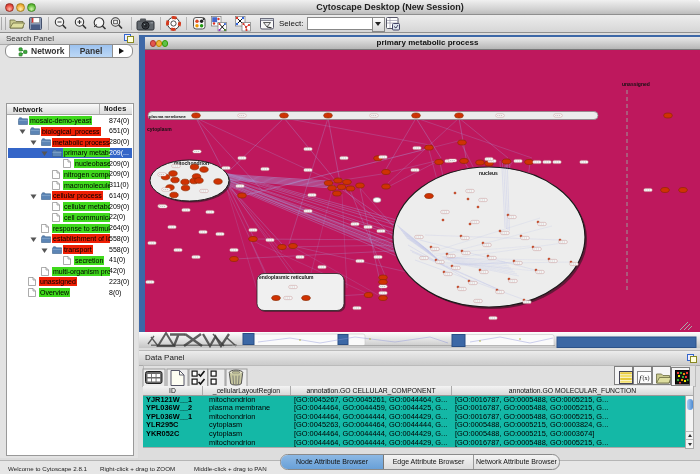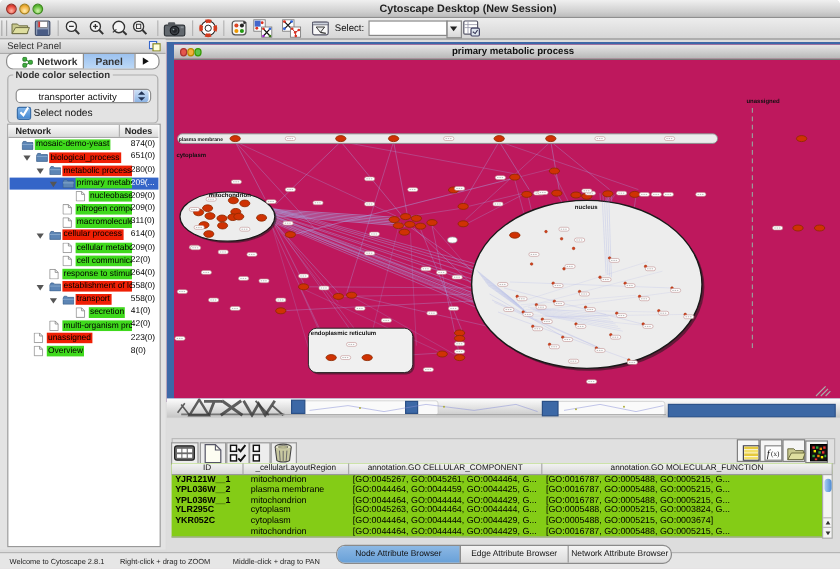--- a/index.html
+++ b/index.html
@@ -24,21 +24,21 @@
 .trow .num{position:absolute;top:0;height:10.2px;line-height:10.2px;left:101px;color:#000;font-size:7px;}
 .green{background:#3fd91c;}
 .red{background:#ef1f04;}
 
 #nframe{left:139px;top:35px;width:576px;height:300px;background:#be185d;border-style:solid;border-color:#3d68a7;border-width:2px 5px 3px 6px;box-sizing:border-box;overflow:hidden;}
 #ntitle{left:0px;top:0px;width:100%;height:12px;background:linear-gradient(#e8e8e8,#b6b6b6);border-bottom:1px solid #777;font-size:8px;font-weight:bold;color:#111;}
 #strip{left:139px;top:332px;width:561px;height:16px;background:linear-gradient(#fdfdfd,#c5c5c5);}
 
 #dpanel{left:139px;top:349px;width:561px;height:111px;background:#ddd;}
 #dphead{left:0;top:1px;width:561px;height:14px;background:linear-gradient(#ececec,#cbcbcb);border-top:1px solid #bbb;border-bottom:1px solid #aaa;font-size:8px;color:#222;}
-#dtable{left:4px;top:37px;width:551px;height:62px;background:#84cc16;font-size:7.4px;overflow:hidden;border-bottom:1px solid #aaa;box-sizing:border-box;}
+#dtable{left:4px;top:37px;width:551px;height:62px;background:#14b8a6;font-size:7.4px;overflow:hidden;border-bottom:1px solid #aaa;box-sizing:border-box;}
 #dthead{left:0;top:0;width:100%;height:9px;background:linear-gradient(#f4f4f4,#d8d8d8);border-bottom:1px solid #999;font-size:6.8px;color:#111;}
 .drow{height:8.6px;line-height:8.6px;white-space:nowrap;overflow:hidden;}
 .dcol{position:absolute;top:0;height:100%;}
 #dtabs{left:0;top:105px;width:561px;height:16px;font-size:7px;color:#111;z-index:20;}
 </style></head><body>
 <div class="abs" id="titlebar">
   <div class="abs tl" style="left:5px;background:radial-gradient(circle at 50% 72%,#ffb9a8,#ea4a3c 60%,#a62c24);border:0.5px solid #983028;"></div>
   <div class="abs tl" style="left:16px;background:radial-gradient(circle at 50% 72%,#ffeeb0,#f2b13c 60%,#c08a1e);border:0.5px solid #a8821e;"></div>
   <div class="abs tl" style="left:27px;background:radial-gradient(circle at 50% 72%,#d4f4ae,#64c03c 60%,#3f8f24);border:0.5px solid #3f8a20;"></div>
   <div class="abs" id="title">Cytoscape Desktop (New Session)</div>
@@ -145,57 +145,41 @@
   <div class="abs sep" style="left:160px;"></div>
   <div class="abs sep" style="left:186px;"></div>
   <div class="abs" style="left:279px;top:4px;font-size:8px;color:#111;">Select:</div>
   <div class="abs" style="left:307px;top:2px;width:64px;height:11px;background:#fff;border:1px solid #888;"></div>
   <div class="abs" style="left:372px;top:2px;width:11px;height:13px;background:linear-gradient(#fdfdfd,#d8d8d8);border:1px solid #888;"></div>
   <div class="abs" style="left:374.5px;top:6.5px;width:0;height:0;border-left:3px solid transparent;border-right:3px solid transparent;border-top:4px solid #222;"></div>
 </div>
 
 <div class="abs" id="cpanel">
   <div class="abs" id="cphead">
-      <span class="abs" style="left:6px;top:1px;">Select Panel</span>
+      <span class="abs" style="left:6px;top:1px;">Search Panel</span>
     <svg class="abs" style="left:124px;top:1px;" width="10" height="9">
         <rect x="0.5" y="0.5" width="6" height="6" fill="#eef" stroke="#36c"></rect>
         <rect x="3.5" y="2.5" width="6" height="6" fill="#ffd" stroke="#882"></rect>
       </svg>
   </div>
   <div class="abs" id="tabs">
     <svg class="abs" style="left:12px;top:1.5px" width="10" height="10">
         <path d="M3 2.5 L7 5 M3 7.5 L7 5" stroke="#2a8a2a" stroke-width="0.9" fill="none"></path>
         <rect x="1" y="0.8" width="3.2" height="3.2" rx="0.8" fill="#3fae3f" stroke="#1e6e1e" stroke-width="0.6"></rect>
         <rect x="1" y="5.8" width="3.2" height="3.2" rx="0.8" fill="#3fae3f" stroke="#1e6e1e" stroke-width="0.6"></rect>
         <rect x="5.8" y="3.3" width="3.2" height="3.2" rx="0.8" fill="#3fae3f" stroke="#1e6e1e" stroke-width="0.6"></rect>
       </svg>
     <span class="abs" style="left:25px;top:1px;">Network</span>
     <div class="abs" style="left:63px;top:0;width:42px;height:12px;background:linear-gradient(#9cc2ef,#bcd8f6);border-left:1px solid #8d8d8d;border-right:1px solid #8d8d8d;text-align:center;line-height:12px;">Panel</div>
     <div class="abs" style="left:113px;top:3px;width:0;height:0;border-top:3.5px solid transparent;border-bottom:3.5px solid transparent;border-left:5px solid #111;"></div>
   </div>
-  <div class="abs" id="groupbox">
-    <div class="abs" id="gblabel">Node color selection</div>
-    <div class="abs" id="dropdown">
-      <span class="abs" style="left:18px;top:1px;">transporter activity</span>
-      <div class="abs" style="right:1px;top:0px;width:12px;height:9.5px;background:linear-gradient(#cfe0f6,#8db4e4);border-left:1px solid #98a;border-radius:0 3px 3px 0;">
-        <div class="abs" style="left:3px;top:1px;width:0;height:0;border-left:3px solid transparent;border-right:3px solid transparent;border-bottom:3.5px solid #235;"></div>
-        <div class="abs" style="left:3px;top:6px;width:0;height:0;border-left:3px solid transparent;border-right:3px solid transparent;border-top:3.5px solid #235;"></div>
-      </div>
-    </div>
-    <div class="abs" style="left:7px;top:25.5px;width:9.5px;height:9.5px;background:linear-gradient(#7fb3e8,#4589d2);border:1px solid #3a6ea8;border-radius:2px;">
-      <svg class="abs" style="left:0px;top:-2px;" width="12" height="12">
-          <path d="M2 5.5L4.5 8L8.5 1.5" stroke="#fff" stroke-width="1.8" fill="none"></path>
-        </svg>
-    </div>
-    <span class="abs" style="left:21px;top:26px;font-size:8.5px;color:#111;">Select nodes</span>
-  </div>
   <div class="abs" id="treebox">
     <div class="abs" id="treehead">
       <span class="abs" style="left:6px;top:1px;">Network</span>
-      <span class="abs" style="left:97px;top:1px;">Nodes</span>
+      <span class="abs" style="left:97px;top:1px;font-family:Liberation Mono, monospace;">Nodes</span>
       <div class="abs" style="left:92px;top:0;width:1px;height:10px;background:#b0b0b0;"></div>
     </div>
     <div id="tree">
         <div class="trow abs" style="top:11.50px;">
           <svg class="abs" style="left:10px;top:1px" width="10" height="8">
             <path d="M0.5 2.5L0.5 7.5L9.5 7.5L9.5 1.8L4.5 1.8L3.5 0.8L1.5 0.8Z" fill="#5c85b5" stroke="#3a5f8a" stroke-width="0.6"></path>
             <path d="M0.5 3.4L9.5 3.4" stroke="#87a8cc" stroke-width="0.8"></path>
           </svg>
           <span class="hl green" style="left:21px;max-width:79px;overflow:hidden;">mosaic-demo-yeast</span>
           <span class="num">874(0)</span>
@@ -775,20 +759,27 @@
   <polyline points="470,342 500,337 530,343 553,338" fill="none" stroke="#8890d8" stroke-width="0.6" opacity="0.7"></polyline>
   <circle cx="300" cy="340" r="0.8" fill="#aa3"></circle>
       <circle cx="370" cy="339" r="0.8" fill="#aa3"></circle>
       <circle cx="480" cy="341" r="0.8" fill="#aa3"></circle>
       <circle cx="520" cy="339" r="0.8" fill="#aa3"></circle>
   <rect x="557" y="337" width="139" height="10.5" fill="#3b67a4" stroke="#2c5289"></rect>
 </svg>
 </div>
 
 <div class="abs" id="dpanel">
+  <div class="abs" id="dphead">
+      <span class="abs" style="left:6px;top:2px;">Data Panel</span>
+    <svg class="abs" style="left:548px;top:3px;" width="10" height="9">
+        <rect x="0.5" y="0.5" width="6" height="6" fill="#eef" stroke="#36c"></rect>
+        <rect x="3.5" y="2.5" width="6" height="6" fill="#ffd" stroke="#882"></rect>
+      </svg>
+  </div>
   <svg class="abs" style="left:0;top:16px;" width="561" height="22" id="dticons">
     <rect x="4.5" y="0.5" width="552" height="21" fill="#e0e0e0" stroke="#bbb"></rect>
     <g transform="translate(3.5,3.5)">
         <rect x="0.5" y="0.5" width="22" height="18" fill="linear" style="fill:#ededed" stroke="#9a9a9a"></rect>
       </g>
     <g transform="translate(27.5,3.5)">
         <rect x="0.5" y="0.5" width="21" height="18" style="fill:#ededed" stroke="#9a9a9a"></rect>
       </g>
     <g transform="translate(49.5,3.5)">
         <rect x="0.5" y="0.5" width="18.5" height="18" style="fill:#ededed" stroke="#9a9a9a"></rect>

